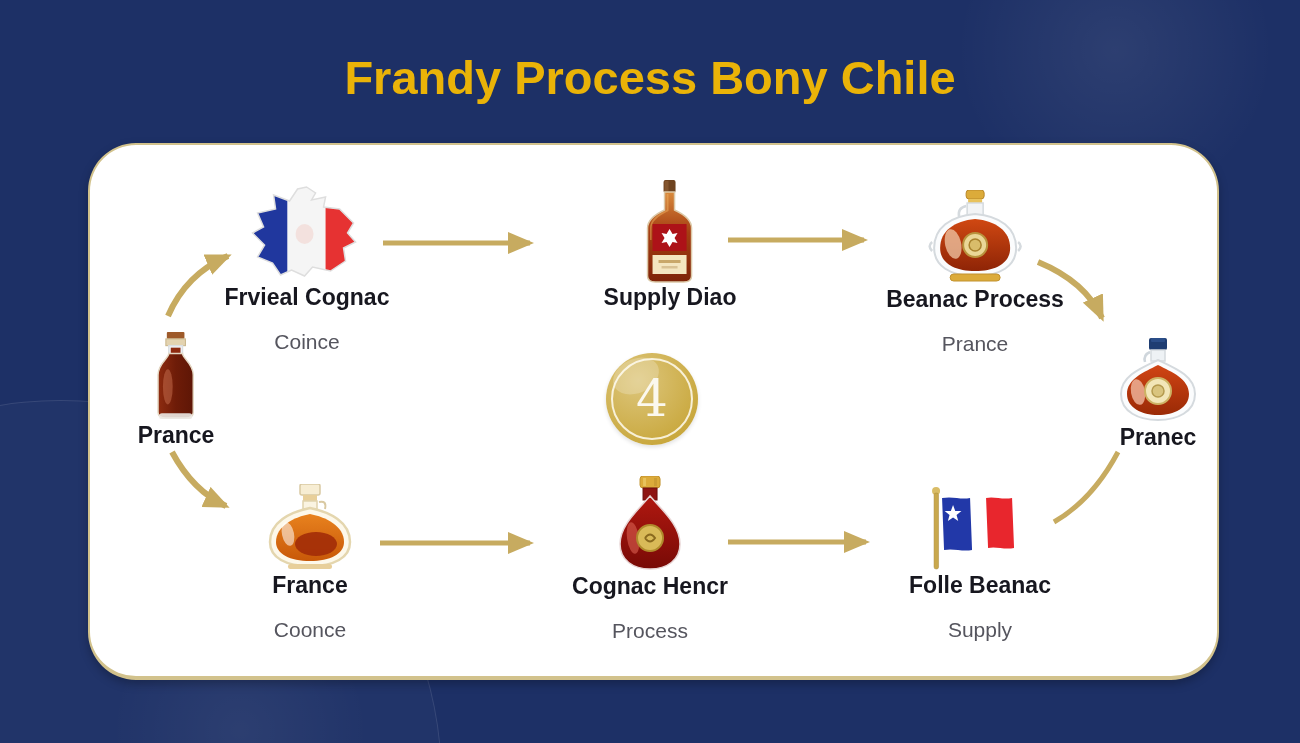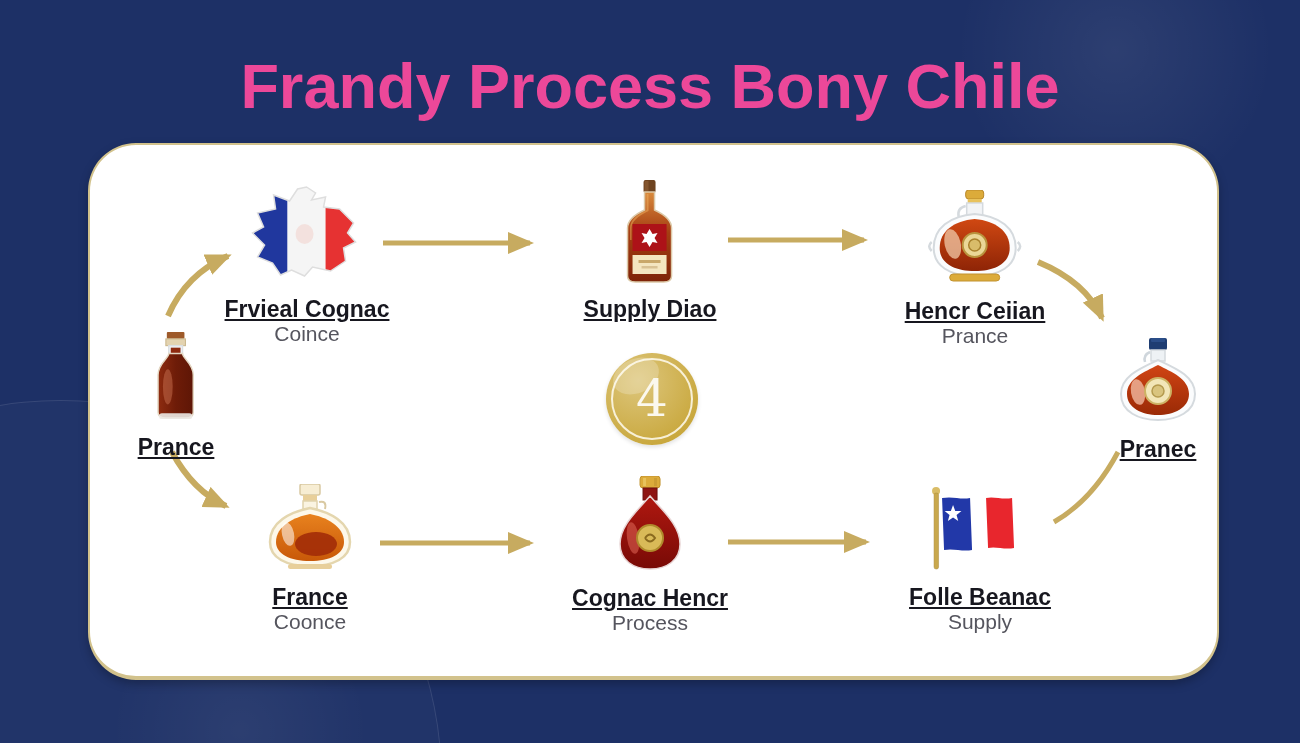--- a/index.html
+++ b/index.html
@@ -12,40 +12,40 @@
   .bg-circle{position:absolute;border-radius:50%;pointer-events:none;}
   .bg-circle.tr{left:955px;top:-110px;width:320px;height:320px;
     background:radial-gradient(circle at 50% 50%, rgba(255,255,255,0.07), rgba(255,255,255,0.0) 70%);}
   .bg-circle.bl-big{left:-320px;top:400px;width:760px;height:760px;
     border:1.5px solid rgba(255,255,255,0.10);background:rgba(255,255,255,0.02);}
   .bg-circle.bl-small{left:110px;top:600px;width:260px;height:260px;
     background:radial-gradient(circle at 50% 50%, rgba(255,255,255,0.05), rgba(255,255,255,0.0) 70%);}
   
   .title{
     position:absolute;left:0;top:50px;width:100%;text-align:center;
-    color:#ec4899;font-size:63px;font-weight:800;letter-spacing:0px;
+    color:#eab308;font-size:47px;font-weight:800;letter-spacing:0px;
   }
   
   .card{
     position:absolute;left:88px;top:143px;width:1127px;height:531px;
     background:#ffffff;border:2px solid #d2c28c;border-bottom-width:4px;
     border-radius:48px;box-shadow:0 4px 10px rgba(0,0,0,0.25);
   }
   
   .arrows{position:absolute;left:0;top:0;width:1300px;height:743px;pointer-events:none;}
   
   .node{position:absolute;display:flex;flex-direction:column;align-items:center;}
   .node .icon-wrap{display:flex;align-items:flex-end;justify-content:center;}
   .node .label{
-    font-size:23px;font-weight:bold;color:#17171f;line-height:26px;margin-top:12px;
-    white-space:nowrap;text-align:left;text-decoration:underline;
+    font-size:23px;font-weight:bold;color:#17171f;line-height:26px;margin-top:0;
+    white-space:nowrap;text-align:left;
   }
   .node .sublabel{
     font-size:21px;font-weight:400;color:#55555e;line-height:24px;
-    white-space:nowrap;text-align:center;
+    white-space:nowrap;text-align:center;margin-top:20px;
   }
   
   .badge{
     position:absolute;left:606px;top:353px;width:92px;height:92px;border-radius:50%;
     background:radial-gradient(circle at 35% 30%, #ddc67c, #c9a83e 75%);
     display:flex;align-items:center;justify-content:center;
     box-shadow:0 2px 4px rgba(0,0,0,0.12);
   }
   .badge .ring{
     position:absolute;left:5px;top:5px;right:5px;bottom:5px;border-radius:50%;
@@ -101,21 +101,21 @@
         <rect x="79" y="0" width="41" height="100" fill="#e63232"></rect>
         <ellipse cx="58" cy="50" rx="9" ry="10" fill="#f3dcd8" opacity="0.8"></ellipse>
       </g>
       <path d="M60,3 L69,9 L65,16 L79,13 L77,23 L93,25 L107,39 L101,49 L109,58 L97,64 L99,77 L84,87 L66,83 L58,92 L45,86 L34,91 L26,79 L11,73 L18,61 L6,49 L17,43 L11,29 L29,25 L27,11 L43,17 L51,5 Z" fill="none" stroke="#dedede" stroke-width="1.5"></path>
     </svg>
   </div>
   <div class="label">Frvieal Cognac</div>
   <div class="sublabel">Coince</div>
 </div>
 
-<div class="node" style="left:650px;top:180px;transform:translateX(-50%);">
+<div class="node" style="left:670px;top:180px;transform:translateX(-50%);">
   <div class="icon-wrap" style="height:104px;">
     <svg width="64" height="104" viewBox="0 0 64 104">
       <defs>
         <linearGradient id="supplyGlass" x1="0" y1="0" x2="0" y2="1">
           <stop offset="0" stop-color="#d98a3c"></stop>
             <stop offset="0.45" stop-color="#a53e12"></stop>
             <stop offset="1" stop-color="#7e2408"></stop>
         </linearGradient>
       </defs>
       <rect x="26" y="0" width="12" height="13" rx="2" fill="#6e4320"></rect>
@@ -148,21 +148,21 @@
       <path d="M55,24 C30,26 14,38 14,58 C14,76 30,86 55,86 C80,86 96,76 96,58 C96,38 80,26 55,24 Z" fill="#fbfcfd" stroke="#d5dade" stroke-width="2"></path>
       <path d="M12,52 q-5,4 0,9" fill="none" stroke="#d5dade" stroke-width="2.5"></path>
       <path d="M98,52 q5,4 0,9" fill="none" stroke="#d5dade" stroke-width="2.5"></path>
       <path d="M55,29 C34,31 20,41 20,58 C20,73 34,81 55,81 C76,81 90,73 90,58 C90,41 76,31 55,29 Z" fill="url(#beanacLiq)"></path>
       <ellipse cx="33" cy="54" rx="8" ry="15" fill="#f0c9a8" opacity="0.75" transform="rotate(-12 33 54)"></ellipse>
       <circle cx="55" cy="55" r="12" fill="#ead797" stroke="#b8933d" stroke-width="2"></circle>
       <circle cx="55" cy="55" r="6" fill="#d9bc6a" stroke="#a8822e" stroke-width="1.5"></circle>
       <rect x="30" y="84" width="50" height="7" rx="3.5" fill="#dcab3a" stroke="#c2922e" stroke-width="1"></rect>
     </svg>
   </div>
-  <div class="label">Hencr Ceiian</div>
+  <div class="label">Beanac Process</div>
   <div class="sublabel">Prance</div>
 </div>
 
 <div class="node" style="left:1158px;top:338px;transform:translateX(-50%);">
   <div class="icon-wrap" style="height:86px;">
     <svg width="90" height="86" viewBox="0 0 90 86">
       <defs>
         <linearGradient id="pranecLiq" x1="0" y1="0" x2="0" y2="1">
           <stop offset="0" stop-color="#d04414"></stop>
             <stop offset="1" stop-color="#9a2a06"></stop>

